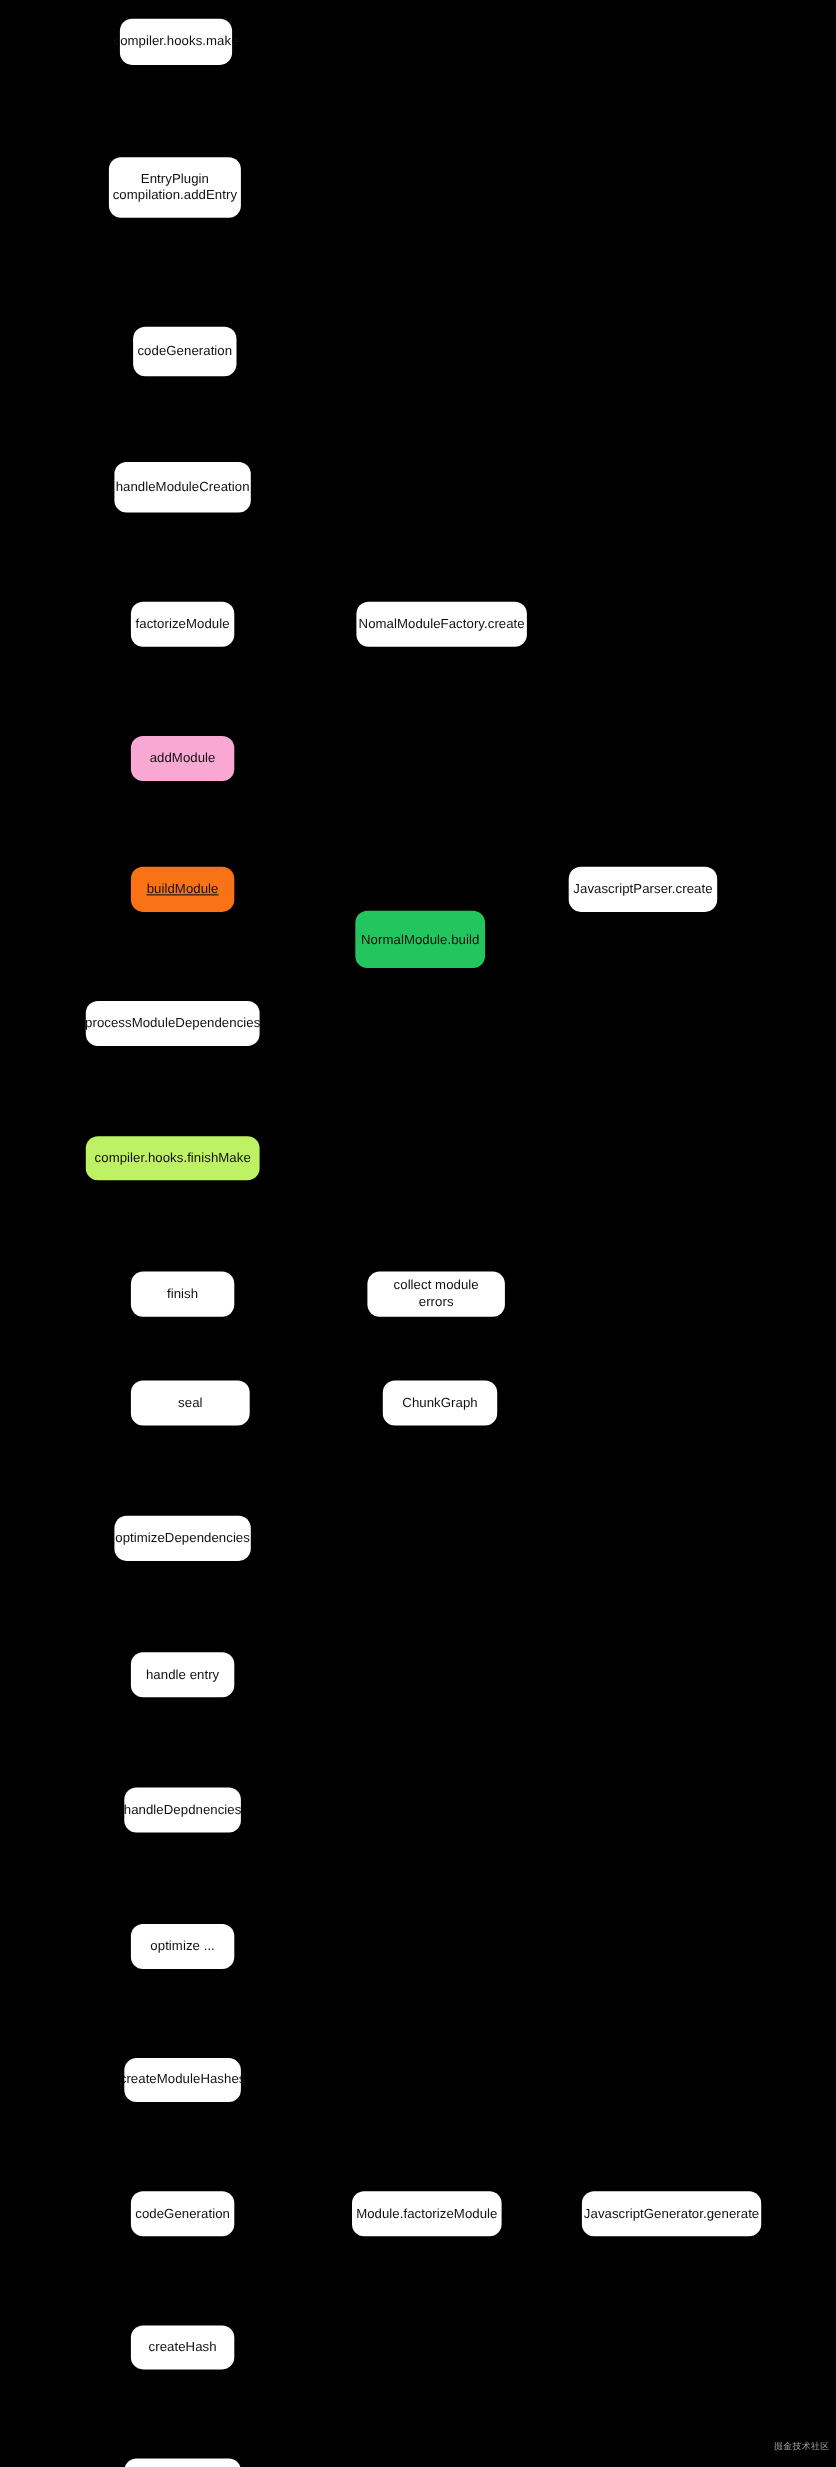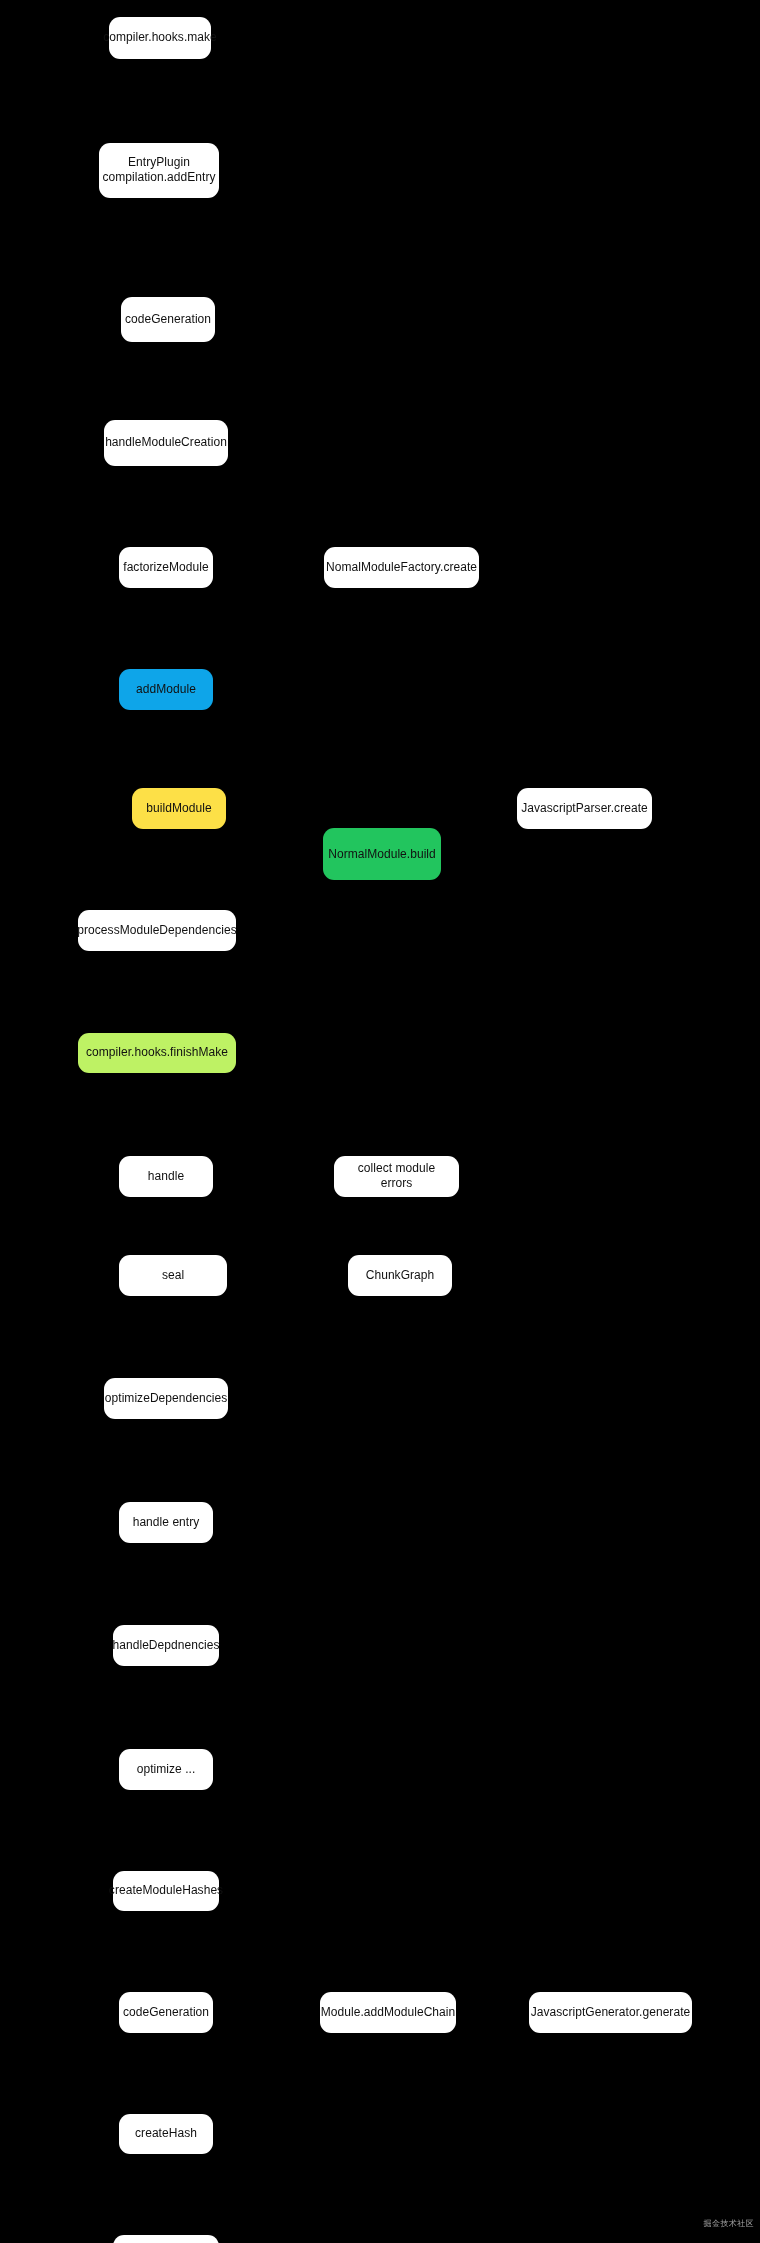--- a/index.html
+++ b/index.html
@@ -56,35 +56,35 @@
 <body>
 
 <div id="diagram-canvas">
     <div class="flow-node" style="left: 109px; top: 16.654px; width: 102px; height: 42.392px; background: rgb(255, 255, 255); color: rgb(17, 17, 17);">compiler.hooks.make</div>
     <div class="flow-node" style="left: 99px; top: 143.073px; width: 120px; height: 54.504px; background: rgb(255, 255, 255); color: rgb(17, 17, 17);">EntryPlugin
 compilation.addEntry</div>
     <div class="flow-node" style="left: 121px; top: 296.744px; width: 94px; height: 45.42px; background: rgb(255, 255, 255); color: rgb(17, 17, 17);">codeGeneration</div>
     <div class="flow-node" style="left: 104px; top: 420.135px; width: 124px; height: 45.42px; background: rgb(255, 255, 255); color: rgb(17, 17, 17);">handleModuleCreation</div>
     <div class="flow-node" style="left: 119px; top: 547.311px; width: 94px; height: 40.878px; background: rgb(255, 255, 255); color: rgb(17, 17, 17);">factorizeModule</div>
     <div class="flow-node" style="left: 324px; top: 547.311px; width: 155px; height: 40.878px; background: rgb(255, 255, 255); color: rgb(17, 17, 17);">NomalModuleFactory.create</div>
-    <div class="flow-node" style="left: 119px; top: 669.188px; width: 94px; height: 40.878px; background: #0ea5e9; color: rgb(17, 17, 17);">addModule</div>
-    <div class="flow-node" style="left: 132px; top: 788.037px; width: 94px; height: 40.878px; background: #fde047; color: rgb(17, 17, 17);">buildModule</div>
+    <div class="flow-node" style="left: 119px; top: 669.188px; width: 94px; height: 40.878px; background: #f9a8d4; color: rgb(17, 17, 17);">addModule</div>
+    <div class="flow-node" style="left: 119px; top: 788.037px; width: 94px; height: 40.878px; background: #f97316; color: rgb(17, 17, 17); text-decoration: underline;">buildModule</div>
     <div class="flow-node" style="left: 323px; top: 788.037px; width: 118px; height: 52px; background: #22c55e; color: rgb(17, 17, 17); margin-top: 40px;">NormalModule.build</div>
     <div class="flow-node" style="left: 517px; top: 788.037px; width: 135px; height: 40.878px; background: rgb(255, 255, 255); color: rgb(17, 17, 17);">JavascriptParser.create</div>
     <div class="flow-node" style="left: 78px; top: 909.914px; width: 158px; height: 40.878px; background: rgb(255, 255, 255); color: rgb(17, 17, 17);">processModuleDependencies</div>
     <div class="flow-node" style="left: 78px; top: 1032.55px; width: 158px; height: 40.878px; background: #bef264; color: rgb(17, 17, 17);">compiler.hooks.finishMake</div>
-    <div class="flow-node" style="left: 119px; top: 1155.94px; width: 94px; height: 40.878px; background: rgb(255, 255, 255); color: rgb(17, 17, 17);">handle</div>
+    <div class="flow-node" style="left: 119px; top: 1155.94px; width: 94px; height: 40.878px; background: rgb(255, 255, 255); color: rgb(17, 17, 17);">finish</div>
     <div class="flow-node" style="left: 334px; top: 1155.94px; width: 125px; height: 40.878px; background: rgb(255, 255, 255); color: rgb(17, 17, 17);">collect module errors</div>
     <div class="flow-node" style="left: 119px; top: 1255.11px; width: 108px; height: 40.878px; background: rgb(255, 255, 255); color: rgb(17, 17, 17);">seal</div>
     <div class="flow-node" style="left: 348px; top: 1255.11px; width: 104px; height: 40.878px; background: rgb(255, 255, 255); color: rgb(17, 17, 17);">ChunkGraph</div>
     <div class="flow-node" style="left: 104px; top: 1377.74px; width: 124px; height: 40.878px; background: rgb(255, 255, 255); color: rgb(17, 17, 17);">optimizeDependencies</div>
     <div class="flow-node" style="left: 119px; top: 1501.89px; width: 94px; height: 40.878px; background: rgb(255, 255, 255); color: rgb(17, 17, 17);">handle entry</div>
     <div class="flow-node" style="left: 113px; top: 1625.28px; width: 106px; height: 40.878px; background: rgb(255, 255, 255); color: rgb(17, 17, 17);">handleDepdnencies</div>
     <div class="flow-node" style="left: 119px; top: 1748.67px; width: 94px; height: 40.878px; background: rgb(255, 255, 255); color: rgb(17, 17, 17);">optimize ...</div>
     <div class="flow-node" style="left: 113px; top: 1870.55px; width: 106px; height: 40.878px; background: rgb(255, 255, 255); color: rgb(17, 17, 17);">createModuleHashes</div>
     <div class="flow-node" style="left: 119px; top: 1991.67px; width: 94px; height: 40.878px; background: rgb(255, 255, 255); color: rgb(17, 17, 17);">codeGeneration</div>
-    <div class="flow-node" style="left: 320px; top: 1991.67px; width: 136px; height: 40.878px; background: rgb(255, 255, 255); color: rgb(17, 17, 17);">Module.addModuleChain</div>
+    <div class="flow-node" style="left: 320px; top: 1991.67px; width: 136px; height: 40.878px; background: rgb(255, 255, 255); color: rgb(17, 17, 17);">Module.factorizeModule</div>
     <div class="flow-node" style="left: 529px; top: 1991.67px; width: 163px; height: 40.878px; background: rgb(255, 255, 255); color: rgb(17, 17, 17);">JavascriptGenerator.generate</div>
     <div class="flow-node" style="left: 119px; top: 2113.54px; width: 94px; height: 40.878px; background: rgb(255, 255, 255); color: rgb(17, 17, 17);">createHash</div>
     <div class="flow-node" style="left: 113px; top: 2235.42px; width: 106px; height: 40.878px; background: rgb(255, 255, 255); color: rgb(17, 17, 17);">createChunkAssets</div>
   </div>
 
 <div class="watermark">掘金技术社区</div>
 
 </body></html>

